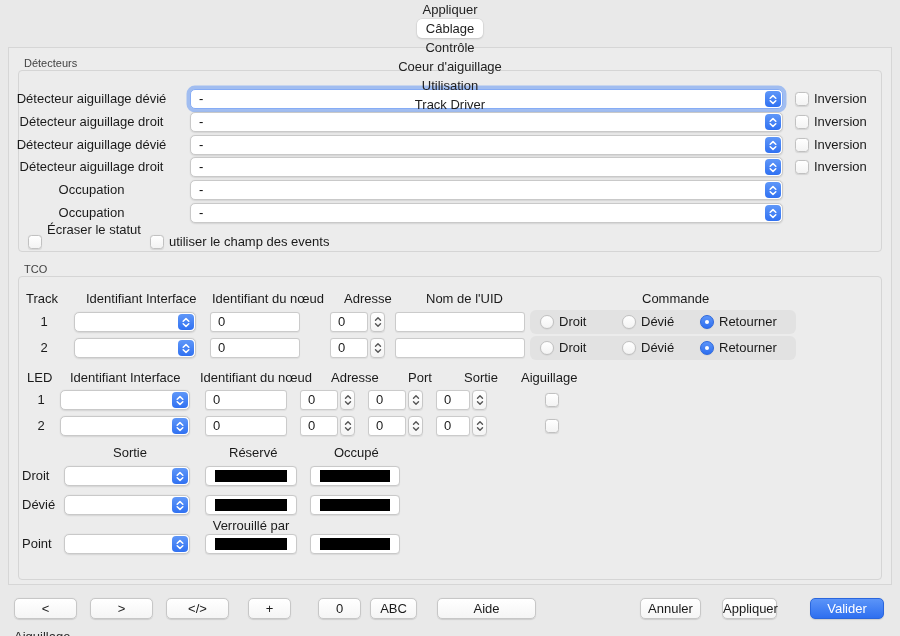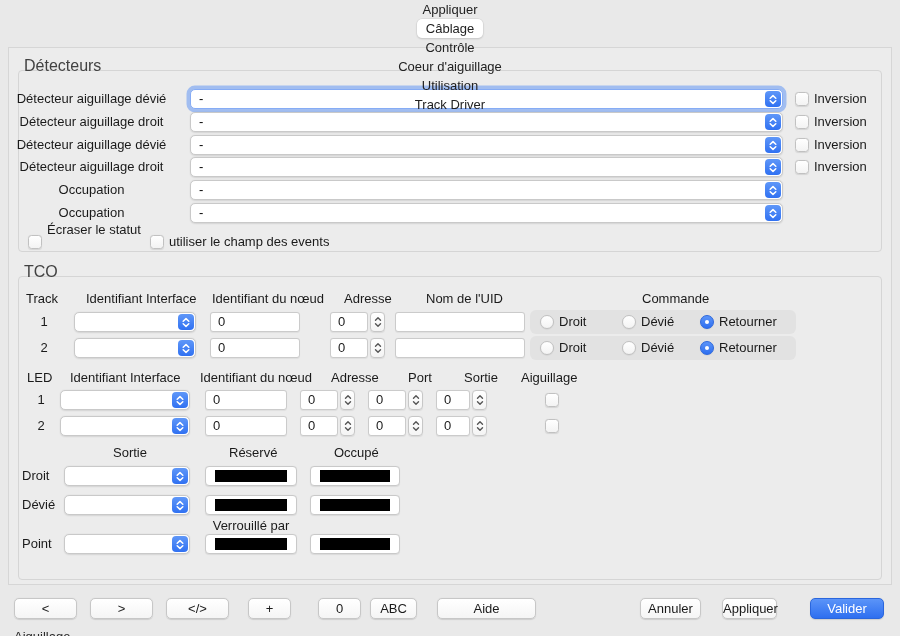--- a/index.html
+++ b/index.html
@@ -17,21 +17,21 @@
 
   
   .tabframe { position:absolute; left:8px; top:47px; width:884px; height:538px; border:1px solid #d6d6d6; background:#ececec; }
   .tabbar { position:absolute; left:0; top:27px; width:900px; height:21px; display:flex; justify-content:center; align-items:center; z-index:3;flex-direction:column; }
   .tab { height:20px; padding:2px 9px; display:flex; align-items:center; border-radius:5px; color:#222; white-space:nowrap; }
   .tab.selected { background:#fff; box-shadow:0 0 0 0.5px #d2d2d2, 0 1px 2px rgba(0,0,0,.18); }
   .tabsep { width:1px; height:13px; background:#c7c7c7; margin:0 2px; }
 
   
   .groupbox { position:absolute; border:1px solid #d5d5d5; border-radius:4px; background:#ececec; z-index:1; }
-  .grouplabel { position:absolute; font-size:16px; color:#424242; z-index:2; }
+  .grouplabel { position:absolute; font-size:11px; color:#424242; z-index:2; }
 
   
   .fieldlabel { position:absolute; height:20px; line-height:20px; white-space:nowrap; z-index:2; }
   .fieldlabel.r { text-align:center; }
   .colheader { position:absolute; height:16px; line-height:16px; white-space:nowrap; z-index:2; }
 
   .popup { position:absolute; height:20px; background:#fff; border:1px solid #c9c9c9; border-radius:5px;
            box-shadow:0 0.5px 1.5px rgba(0,0,0,.10); z-index:2; }
   .popup .pv { position:absolute; left:8px; top:0; line-height:18px; color:#000; white-space:nowrap; }
   .popup .chev { position:absolute; right:1px; top:1px; bottom:1px; width:16px; border-radius:4px;

